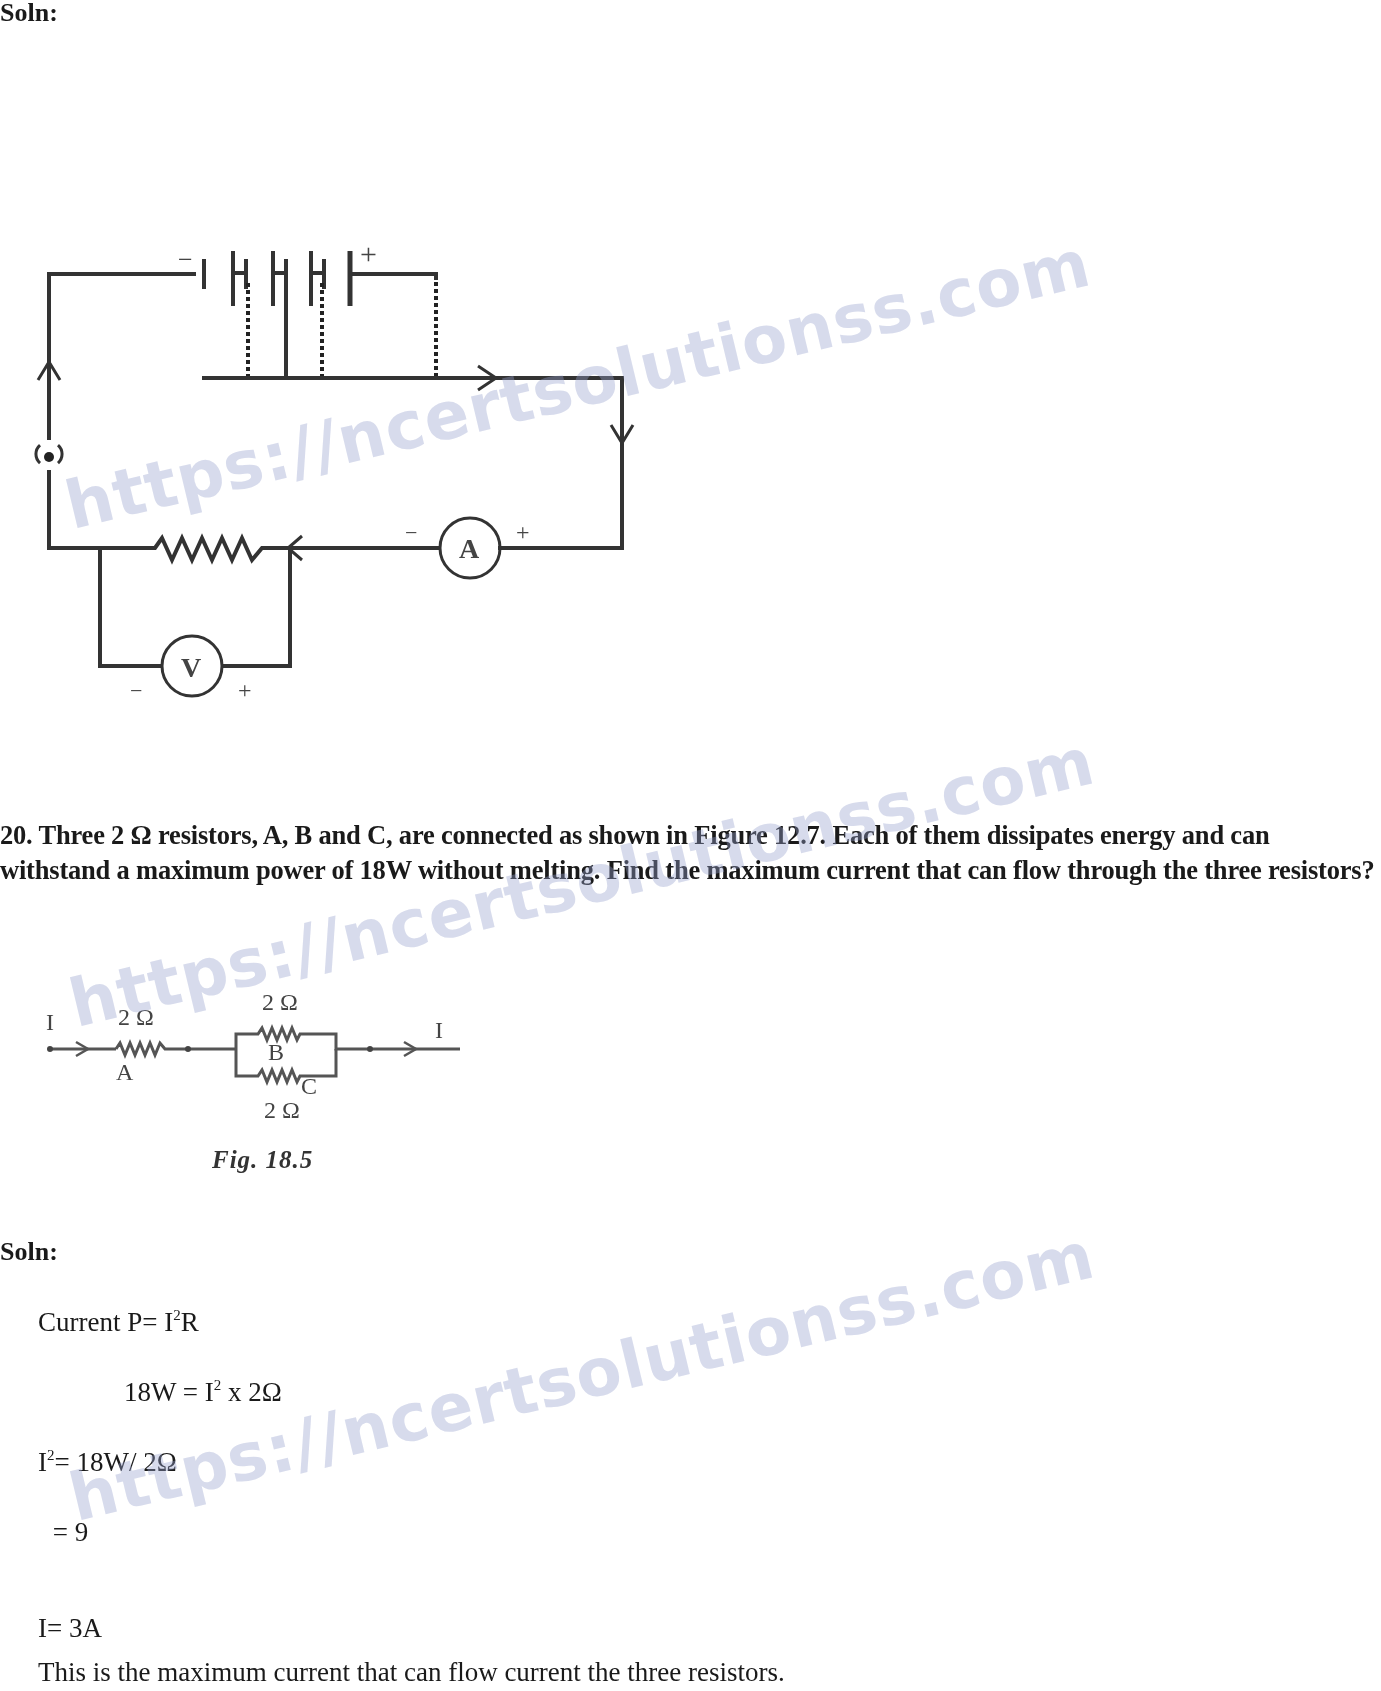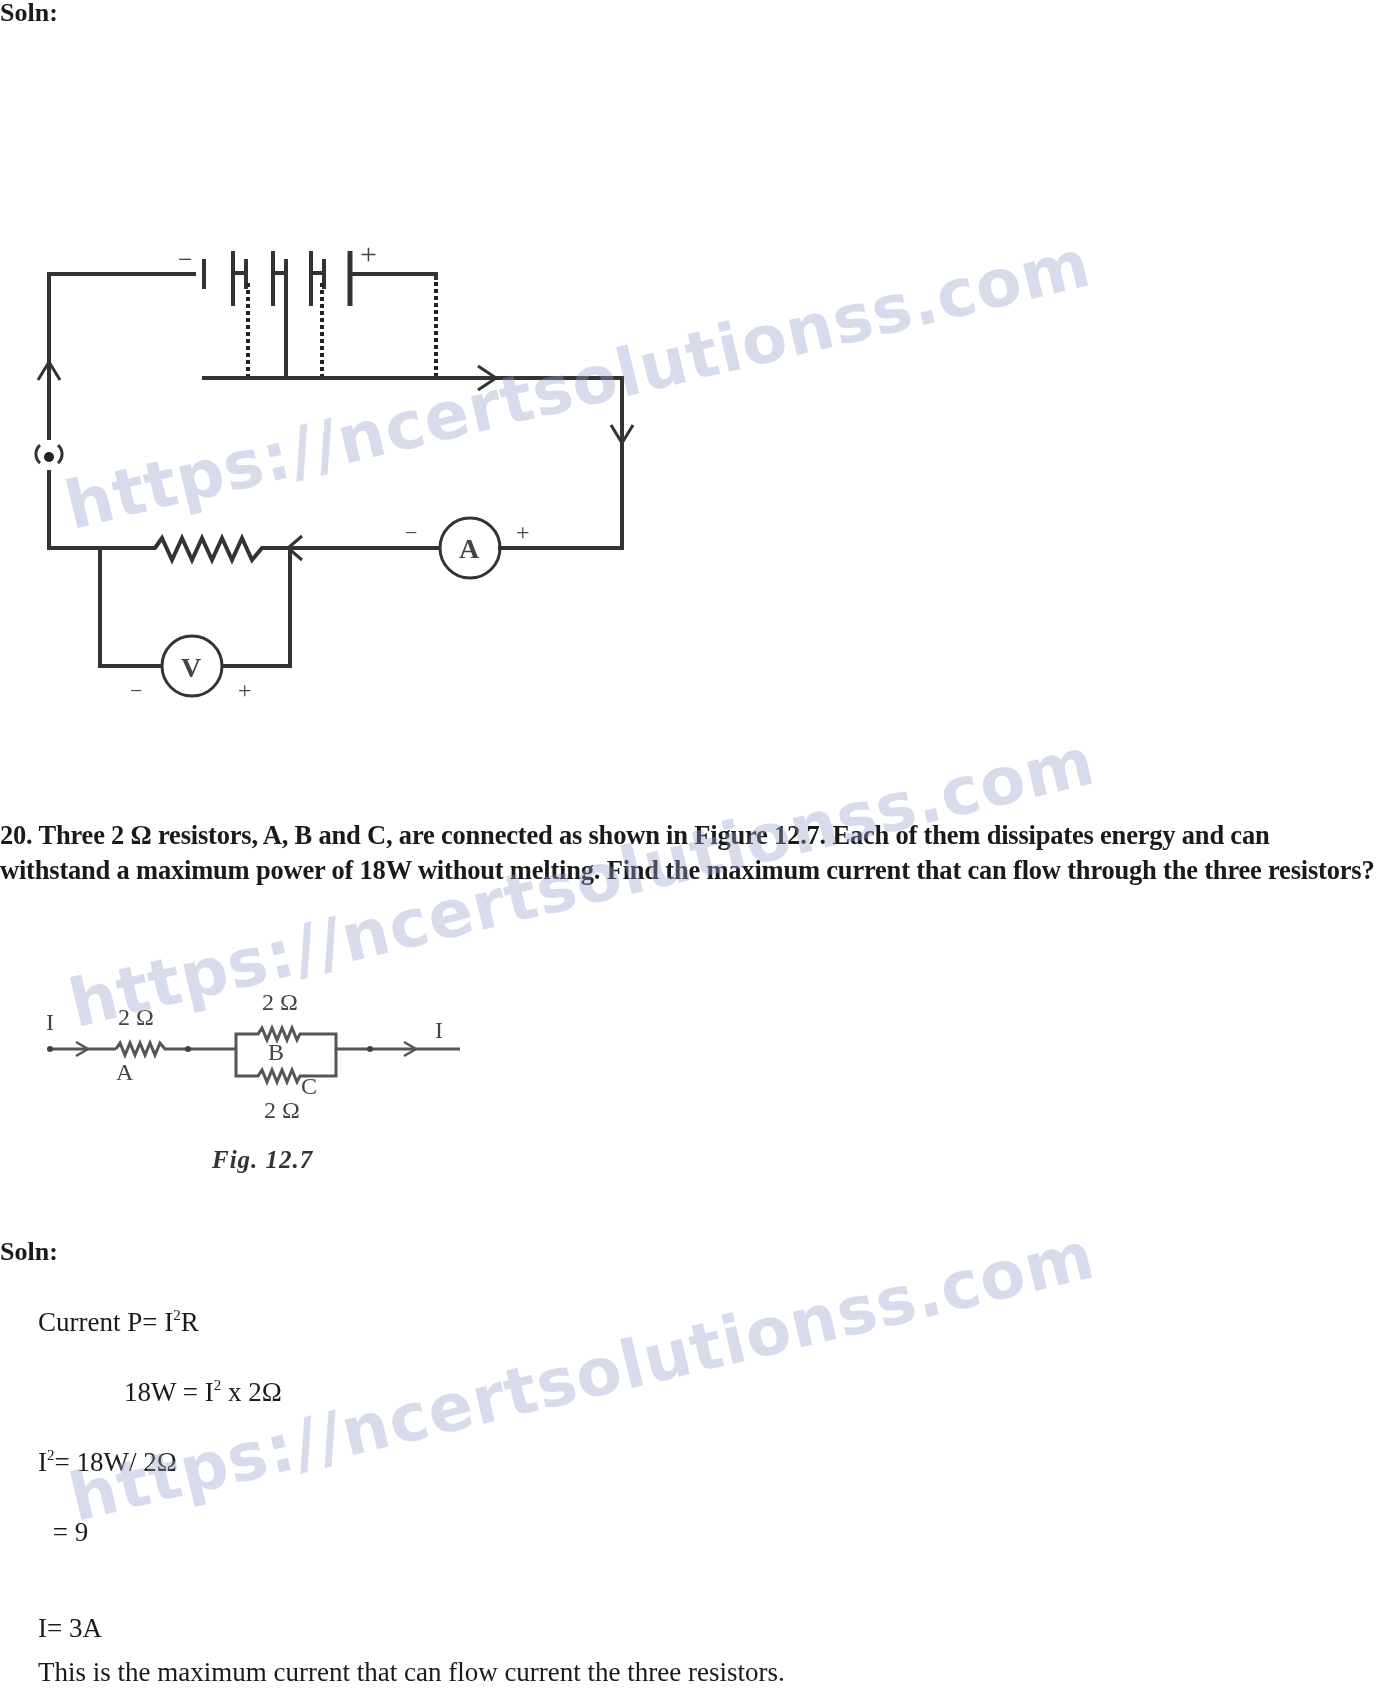--- a/index.html
+++ b/index.html
@@ -117,21 +117,21 @@
     <text x="46" y="50">I</text>
     <text x="435" y="58">I</text>
     <text x="118" y="45">2 Ω</text>
     <text x="116" y="100">A</text>
     <text x="262" y="30">2 Ω</text>
     <text x="268" y="80">B</text>
     <text x="301" y="114">C</text>
     <text x="264" y="138">2 Ω</text>
   </g>
 </svg>
-<div class="abs fig-caption">Fig. 12.7</div>
+<div class="abs fig-caption">Fig. 18.5</div>
 </div>
 
 <div class="abs heading" style="left:0; top:1237px;">Soln:</div>
 
 <div class="abs body-text" style="left:0; top:1306px;"><span>Current P= I</span><sup>2</sup><span>R</span></div>
 <div class="abs body-text" style="left:86px; top:1376px;text-align:right;"><span>18W = I</span><sup>2</sup><span> x 2Ω</span></div>
 <div class="abs body-text" style="left:0; top:1446px;text-align:center;"><span>I</span><sup>2</sup><span>= 18W/ 2Ω</span></div>
 <div class="abs body-text" style="left:8px; top:1516px; white-space:pre;"><span> = 9</span></div>
 <div class="abs body-text" style="left:0; top:1612px;"><span>I= 3A</span></div>
 <div class="abs body-text" style="left:0; top:1656px;">This is the maximum current that can flow current the three resistors.</div>

